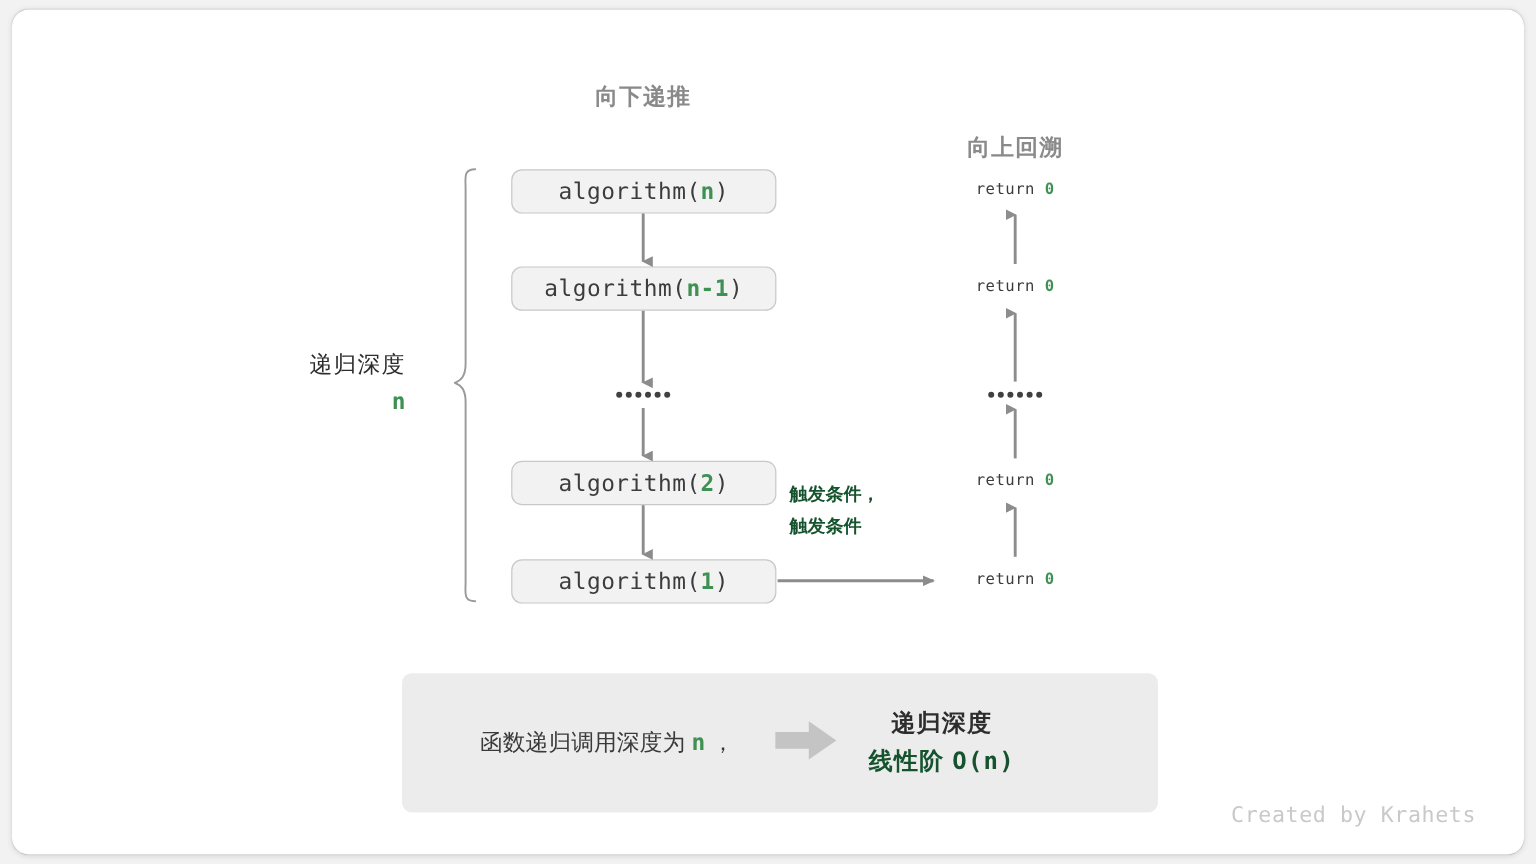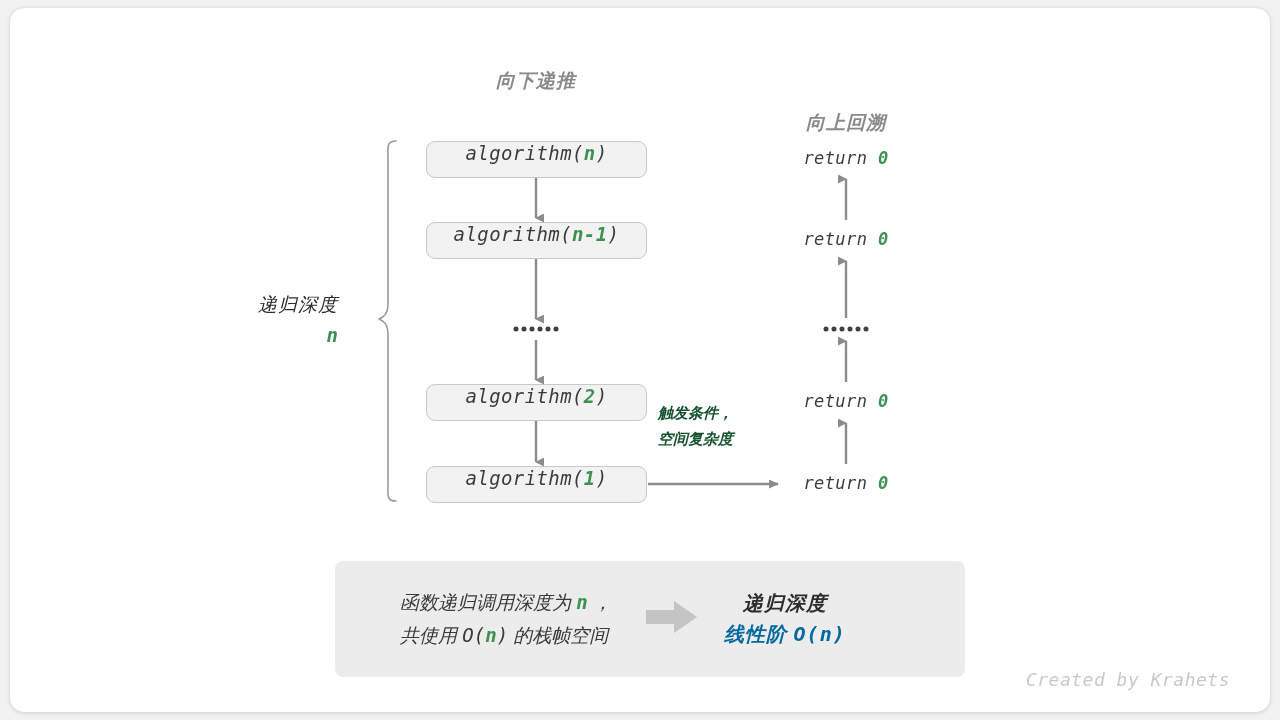--- a/index.html
+++ b/index.html
@@ -7,21 +7,20 @@
     padding: 0;
     background: #f2f2f2;
     font-family: "Liberation Sans", sans-serif;
   }
   #stage {
     position: relative;
     width: 1280px;
     height: 720px;
     background: #f2f2f2;
     overflow: hidden;
-    font-style: italic;
   }
   #card {
     position: absolute;
     left: 10px;
     top: 8px;
     width: 1260px;
     height: 704px;
     background: #ffffff;
     border-radius: 14px;
     box-shadow: 0 1px 5px rgba(0,0,0,0.12), 0 0 1px rgba(0,0,0,0.18);
@@ -44,36 +43,37 @@
   .call-box {
     position: absolute;
     left: 416px;
     width: 221px;
     height: 37px;
     box-sizing: border-box;
     background: #f2f2f2;
     border: 1.3px solid #c8c8c8;
     border-radius: 9px;
     display: flex;
+    align-items: center;
     justify-content: center;
     font-family: "DejaVu Sans Mono", monospace;
     font-size: 19px;
     color: #3c3c3c;
     letter-spacing: 0.4px;
     white-space: nowrap;
   }
   .call-box .arg { color: #3f9153; font-weight: bold; }
 
   
   .ret {
     position: absolute;
     left: 836px;
     transform: translate(-50%, -50%);
     font-family: "DejaVu Sans Mono", monospace;
-    font-size: 17px;
+    font-size: 13px;
     color: #3c3c3c;
     letter-spacing: 0.4px;
     white-space: nowrap;
   }
   .ret .val { color: #3f9153; font-weight: bold; }
 
   
   .dots {
     position: absolute;
     transform: translate(-50%, -50%);
@@ -147,21 +147,21 @@
   #summary-title {
     font-size: 20px;
     font-weight: bold;
     color: #2d2d2d;
     letter-spacing: 1px;
     line-height: 31px;
   }
   #summary-value {
     font-size: 20px;
     font-weight: bold;
-    color: #0369a1;
+    color: #14532d;
     letter-spacing: 1px;
     line-height: 31px;
   }
   #summary-value .mono {
     font-family: "DejaVu Sans Mono", monospace;
   }
 
   
   #depth-label {
     position: absolute;
@@ -257,21 +257,21 @@
         <i></i>
     </div>
 
     <div id="depth-label">
       <div id="depth-text">递归深度</div>
       <div id="depth-n">n</div>
     </div>
 
     <div id="trigger-label">
       <div>触发条件，</div>
-      <div>空间复杂度</div>
+      <div>触发条件</div>
     </div>
 
     <svg id="vec" viewBox="0 0 1280 720">
       <defs>
         <marker id="arrow-down" markerWidth="9" markerHeight="9" refX="4.5" refY="8" orient="auto" markerUnits="userSpaceOnUse">
           <path d="M0,0 L9,0 L4.5,9 z" fill="#8c8c8c"></path>
         </marker>
         <marker id="arrow-up" markerWidth="9" markerHeight="9" refX="4.5" refY="8" orient="auto" markerUnits="userSpaceOnUse">
           <path d="M0,0 L9,0 L4.5,9 z" fill="#8c8c8c"></path>
         </marker>
@@ -301,21 +301,20 @@
                L 378,295
                C 378,306 374,309 369,311
                C 374,313 378,316 378,327
                L 378,477
                C 378,486 376,493 386,493" stroke="#9a9a9a" stroke-width="1.6" fill="none" stroke-linecap="round" stroke-linejoin="round"></path>
     </svg>
 
     <div id="summary">
       <div id="summary-left">
         <div><span>函数递归调用深度为 </span><span class="var">n</span><span> ，</span></div>
-        <div><span>共使用 </span><span class="mono">O(</span><span class="var">n</span><span class="mono">)</span><span> 的栈帧空间</span></div>
       </div>
 
       <div id="summary-arrow">
         <svg width="52" height="34" viewBox="0 0 52 34" aria-hidden="true">
           <path d="M0,10 L28,10 L28,1 L51,17 L28,33 L28,24 L0,24 Z" fill="#c4c4c4"></path>
         </svg>
       </div>
 
       <div id="summary-right">
         <div id="summary-title">递归深度</div>

